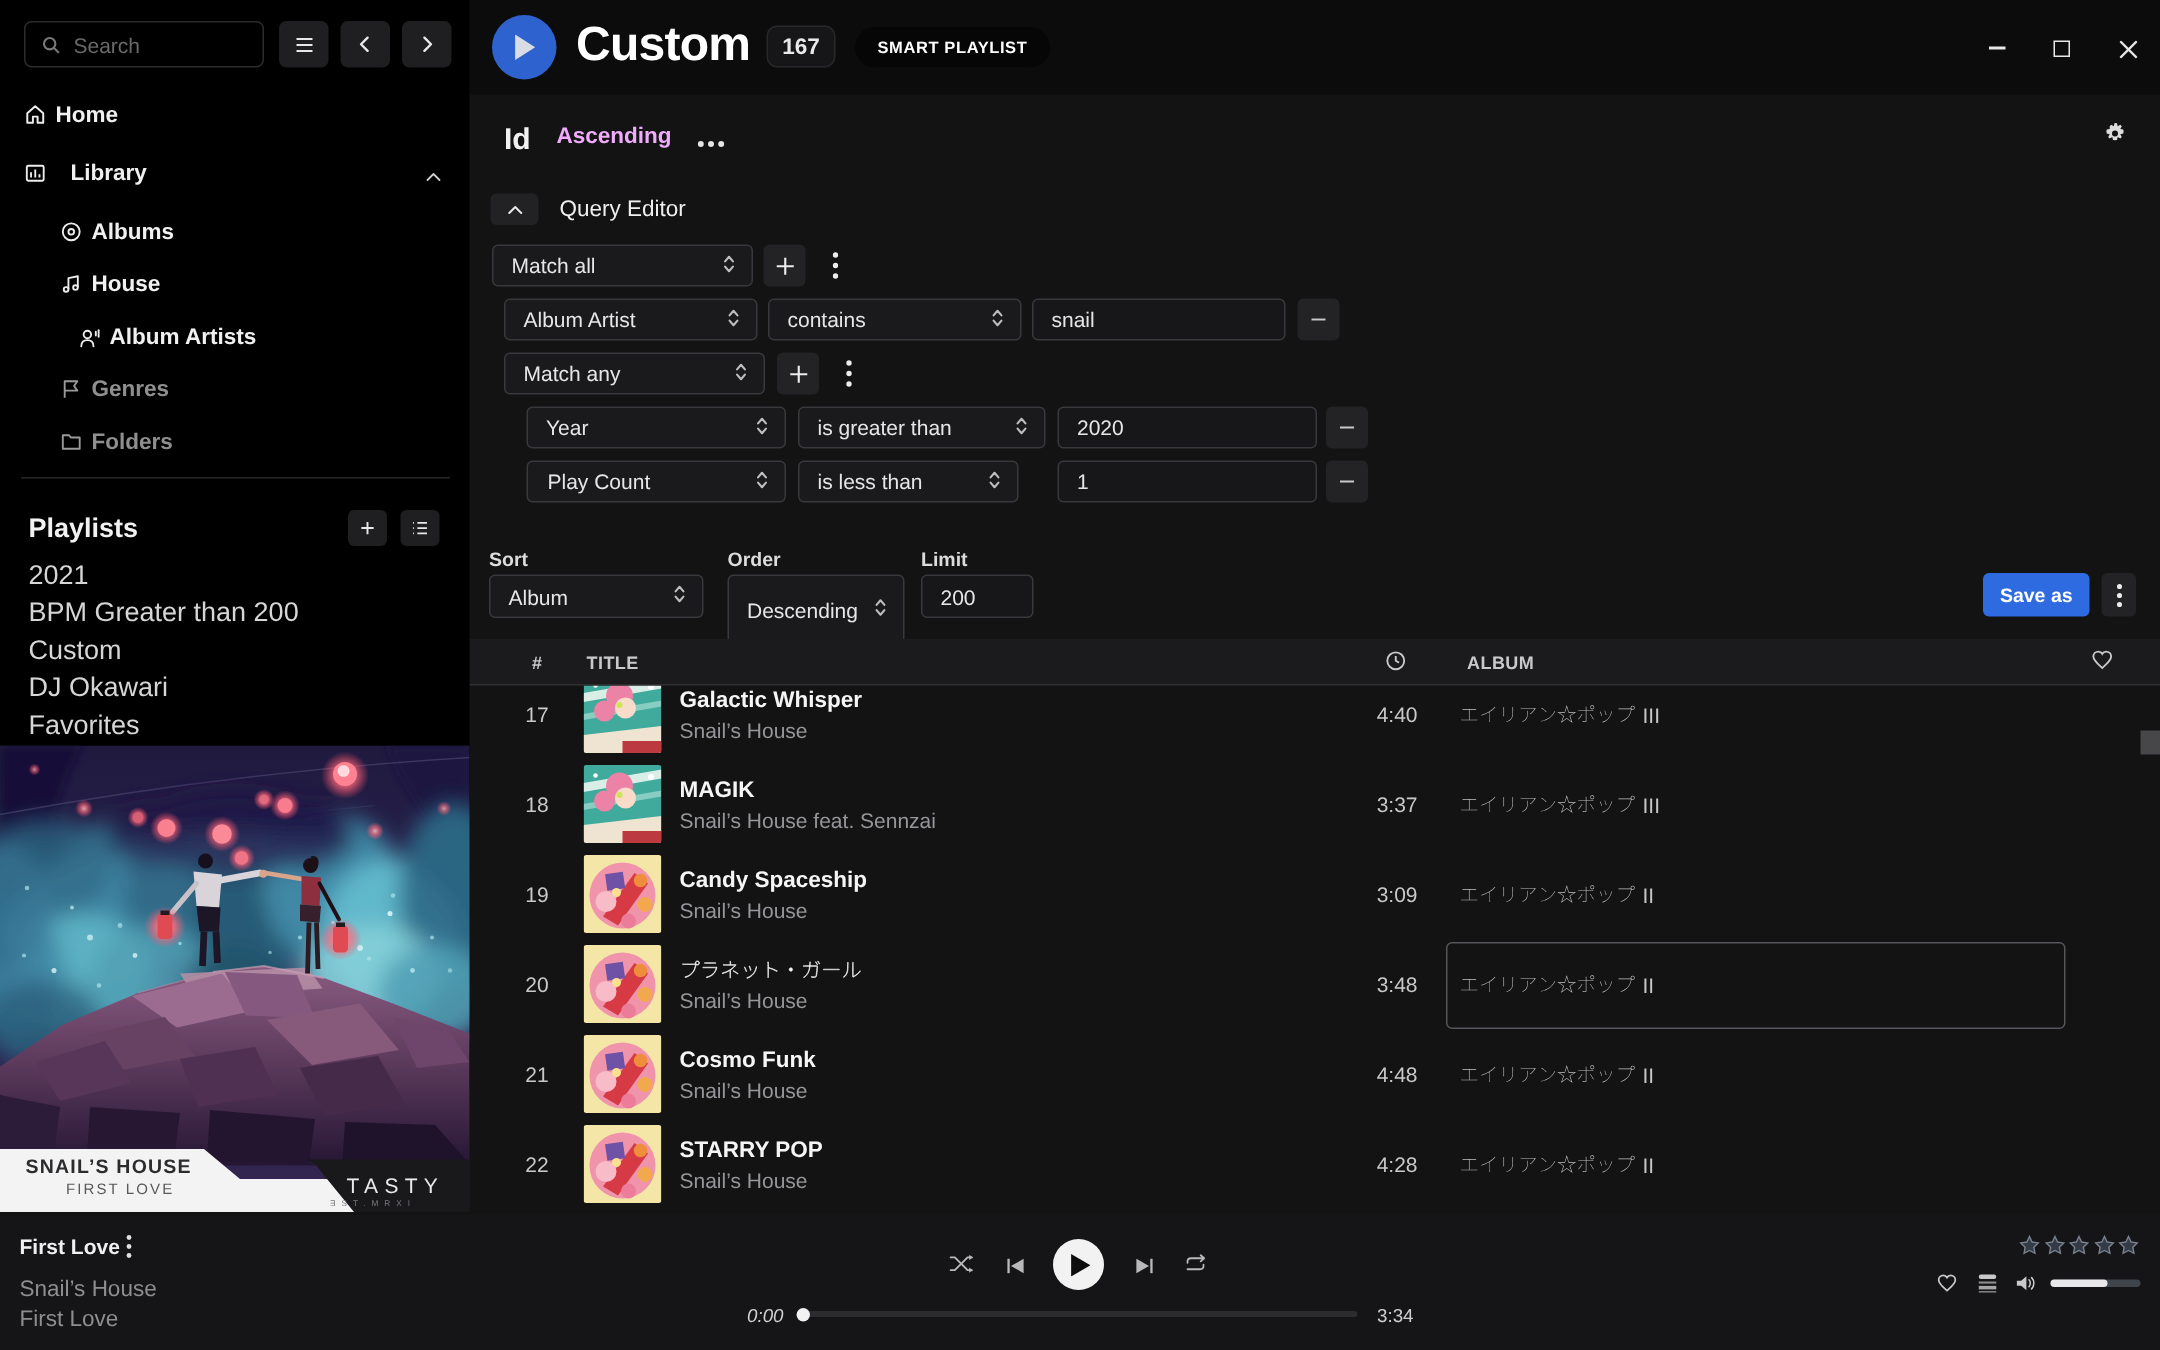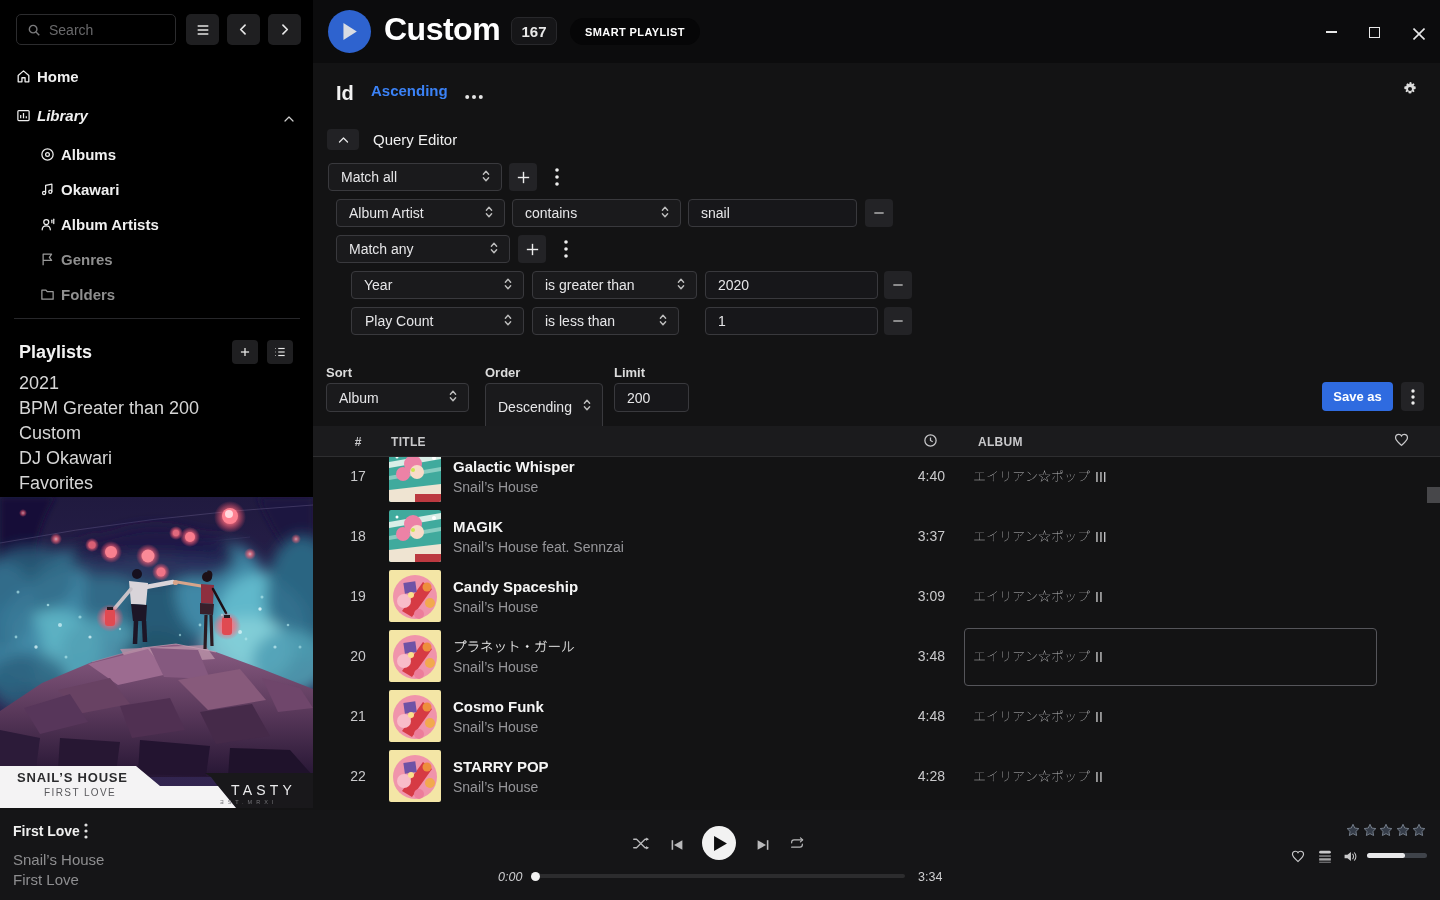--- a/index.html
+++ b/index.html
@@ -88,41 +88,41 @@
         </svg>
         <span style="margin-left:6px;">Home</span>
       </div>
     <div class="navrow" style="top:107px; left:16px;">
         <svg width="15" height="15" viewBox="0 0 24 24" stroke="#ededed" stroke-width="2" fill="none" stroke-linejoin="round">
           <rect x="3" y="4" width="18" height="16" rx="1.5"></rect>
           <line x1="7.5" y1="16.5" x2="7.5" y2="11"></line>
           <line x1="12" y1="16.5" x2="12" y2="8"></line>
           <line x1="16.5" y1="16.5" x2="16.5" y2="13"></line>
         </svg>
-        <span style="margin-left:6px;font-style:italic;">Library</span>
+        <span style="margin-left:16px;">Library</span>
       </div>
     <span style="position:absolute; right:18px; top:110px;"><svg width="12" height="10" viewBox="0 0 24 20" stroke="#cfcfcf" stroke-width="2.4" fill="none" stroke-linecap="round" stroke-linejoin="round">
           <polyline points="4,14 12,6 20,14"></polyline>
         </svg></span>
     <div class="navrow" style="top:146px; left:40px;">
         <svg width="15" height="15" viewBox="0 0 24 24" stroke="#ededed" stroke-width="2" fill="none">
           <circle cx="12" cy="12" r="9"></circle>
           <circle cx="12" cy="12" r="3"></circle>
         </svg>
         <span style="margin-left:6px;">Albums</span>
       </div>
     <div class="navrow" style="top:181px; left:40px;">
         <svg width="15" height="15" viewBox="0 0 24 24" stroke="#ededed" stroke-width="2" fill="none" stroke-linejoin="round">
           <path d="M9 17.5 V5.5 L19 3.5 V15.5"></path>
           <circle cx="6.5" cy="17.5" r="2.5"></circle>
           <circle cx="16.5" cy="15.5" r="2.5"></circle>
         </svg>
-        <span style="margin-left:6px;">Okawari</span>
-      </div>
-    <div class="navrow" style="top:216px; left:40px;">
+        <span style="margin-left:6px;">House</span>
+      </div>
+    <div class="navrow" style="top:216px; left:52px;align-items:flex-end;">
         <svg width="15" height="15" viewBox="0 0 24 24" stroke="#ededed" stroke-width="2" fill="none" stroke-linecap="round">
           <circle cx="10" cy="8" r="4"></circle>
           <path d="M3.5 20.5 C3.5 16 6.5 14 10 14 C13.5 14 16.5 16 16.5 20.5"></path>
           <path d="M19 5 V9"></path>
           <path d="M22 3.5 V10.5"></path>
         </svg>
         <span style="margin-left:6px;">Album Artists</span>
       </div>
     <div class="navrow dim" style="top:251px; left:40px;">
         <svg width="15" height="15" viewBox="0 0 24 24" stroke="#9a9a9a" stroke-width="2" fill="none" stroke-linejoin="round">
@@ -314,21 +314,21 @@
       <div style="position:absolute;left:257px;top:18px;height:27px;background:#060607;border-radius:14px;color:#fff;font-size:11px;font-weight:800;letter-spacing:0.4px;display:flex;align-items:center;padding:0 15px;">SMART PLAYLIST</div>
       <div style="position:absolute;left:1013px;top:31px;width:11px;height:1.6px;background:#e8e8e8;"></div>
       <div style="position:absolute;left:1056px;top:27px;width:11px;height:11px;border:1.6px solid #e8e8e8;"></div>
       <div style="position:absolute;left:1100px;top:26px;"><svg width="12" height="12" viewBox="0 0 12 12" stroke="#e8e8e8" stroke-width="1.6">
             <line x1="0.5" y1="0.5" x2="11.5" y2="11.5"></line>
             <line x1="11.5" y1="0.5" x2="0.5" y2="11.5"></line>
           </svg></div>
     </div>
 
     <div style="position:absolute;left:23px;top:82px;color:#f2f2f2;font-size:20px;font-weight:700;">Id</div>
-    <div style="position:absolute;left:58px;top:82px;color:#3b82f6;font-size:15px;font-weight:700;">Ascending</div>
+    <div style="position:absolute;left:58px;top:82px;color:#f0abfc;font-size:15px;font-weight:700;">Ascending</div>
     <div style="position:absolute;left:152px;top:86px;"><svg width="18" height="6" viewBox="0 0 18 6" fill="#e4e4e4">
           <circle cx="2.2" cy="3" r="2"></circle>
           <circle cx="9" cy="3" r="2"></circle>
           <circle cx="15.8" cy="3" r="2"></circle>
         </svg></div>
     <div style="position:absolute;left:1089px;top:81px;">
       <svg width="16" height="16" viewBox="0 0 24 24" fill="#dcdcdc">
           <path d="M12 1.5l2 .3.7 3 2.6-1.5 1.5 1.5-1.5 2.6 3 .7.3 2-.3 2-3 .7 1.5 2.6-1.5 1.5-2.6-1.5-.7 3-2 .3-2-.3-.7-3-2.6 1.5-1.5-1.5 1.5-2.6-3-.7-.3-2 .3-2 3-.7L6.7 4.8l1.5-1.5 2.6 1.5.7-3z"></path>
           <circle cx="12" cy="12" r="3" fill="#131314"></circle>
         </svg>

